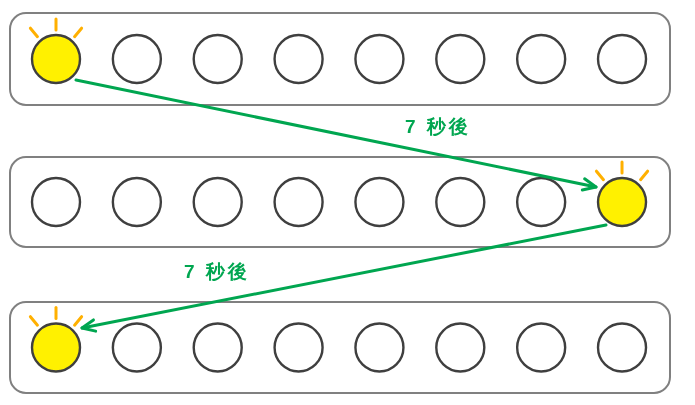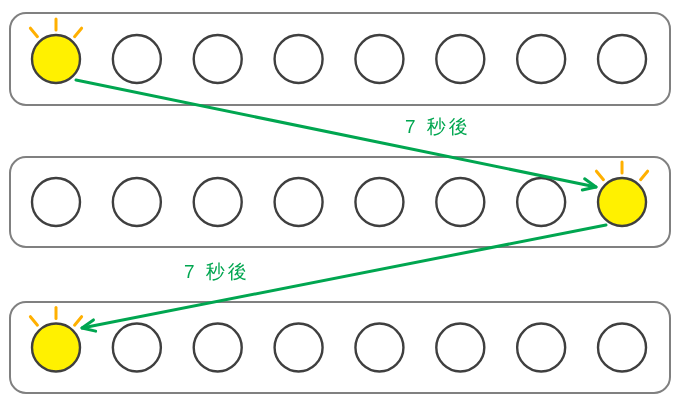--- a/index.html
+++ b/index.html
@@ -16,21 +16,21 @@
     overflow: hidden;
   }
   .stage svg {
     position: absolute;
     left: 0;
     top: 0;
   }
   .arrow-label {
     position: absolute;
     font-size: 19px;
-    font-weight: normal;
+    font-weight: bold;
     letter-spacing: 3px;
     line-height: 22px;
     white-space: nowrap;
     user-select: none;
     text-align: right;
   }
 </style>
 </head>
 <body>
 

